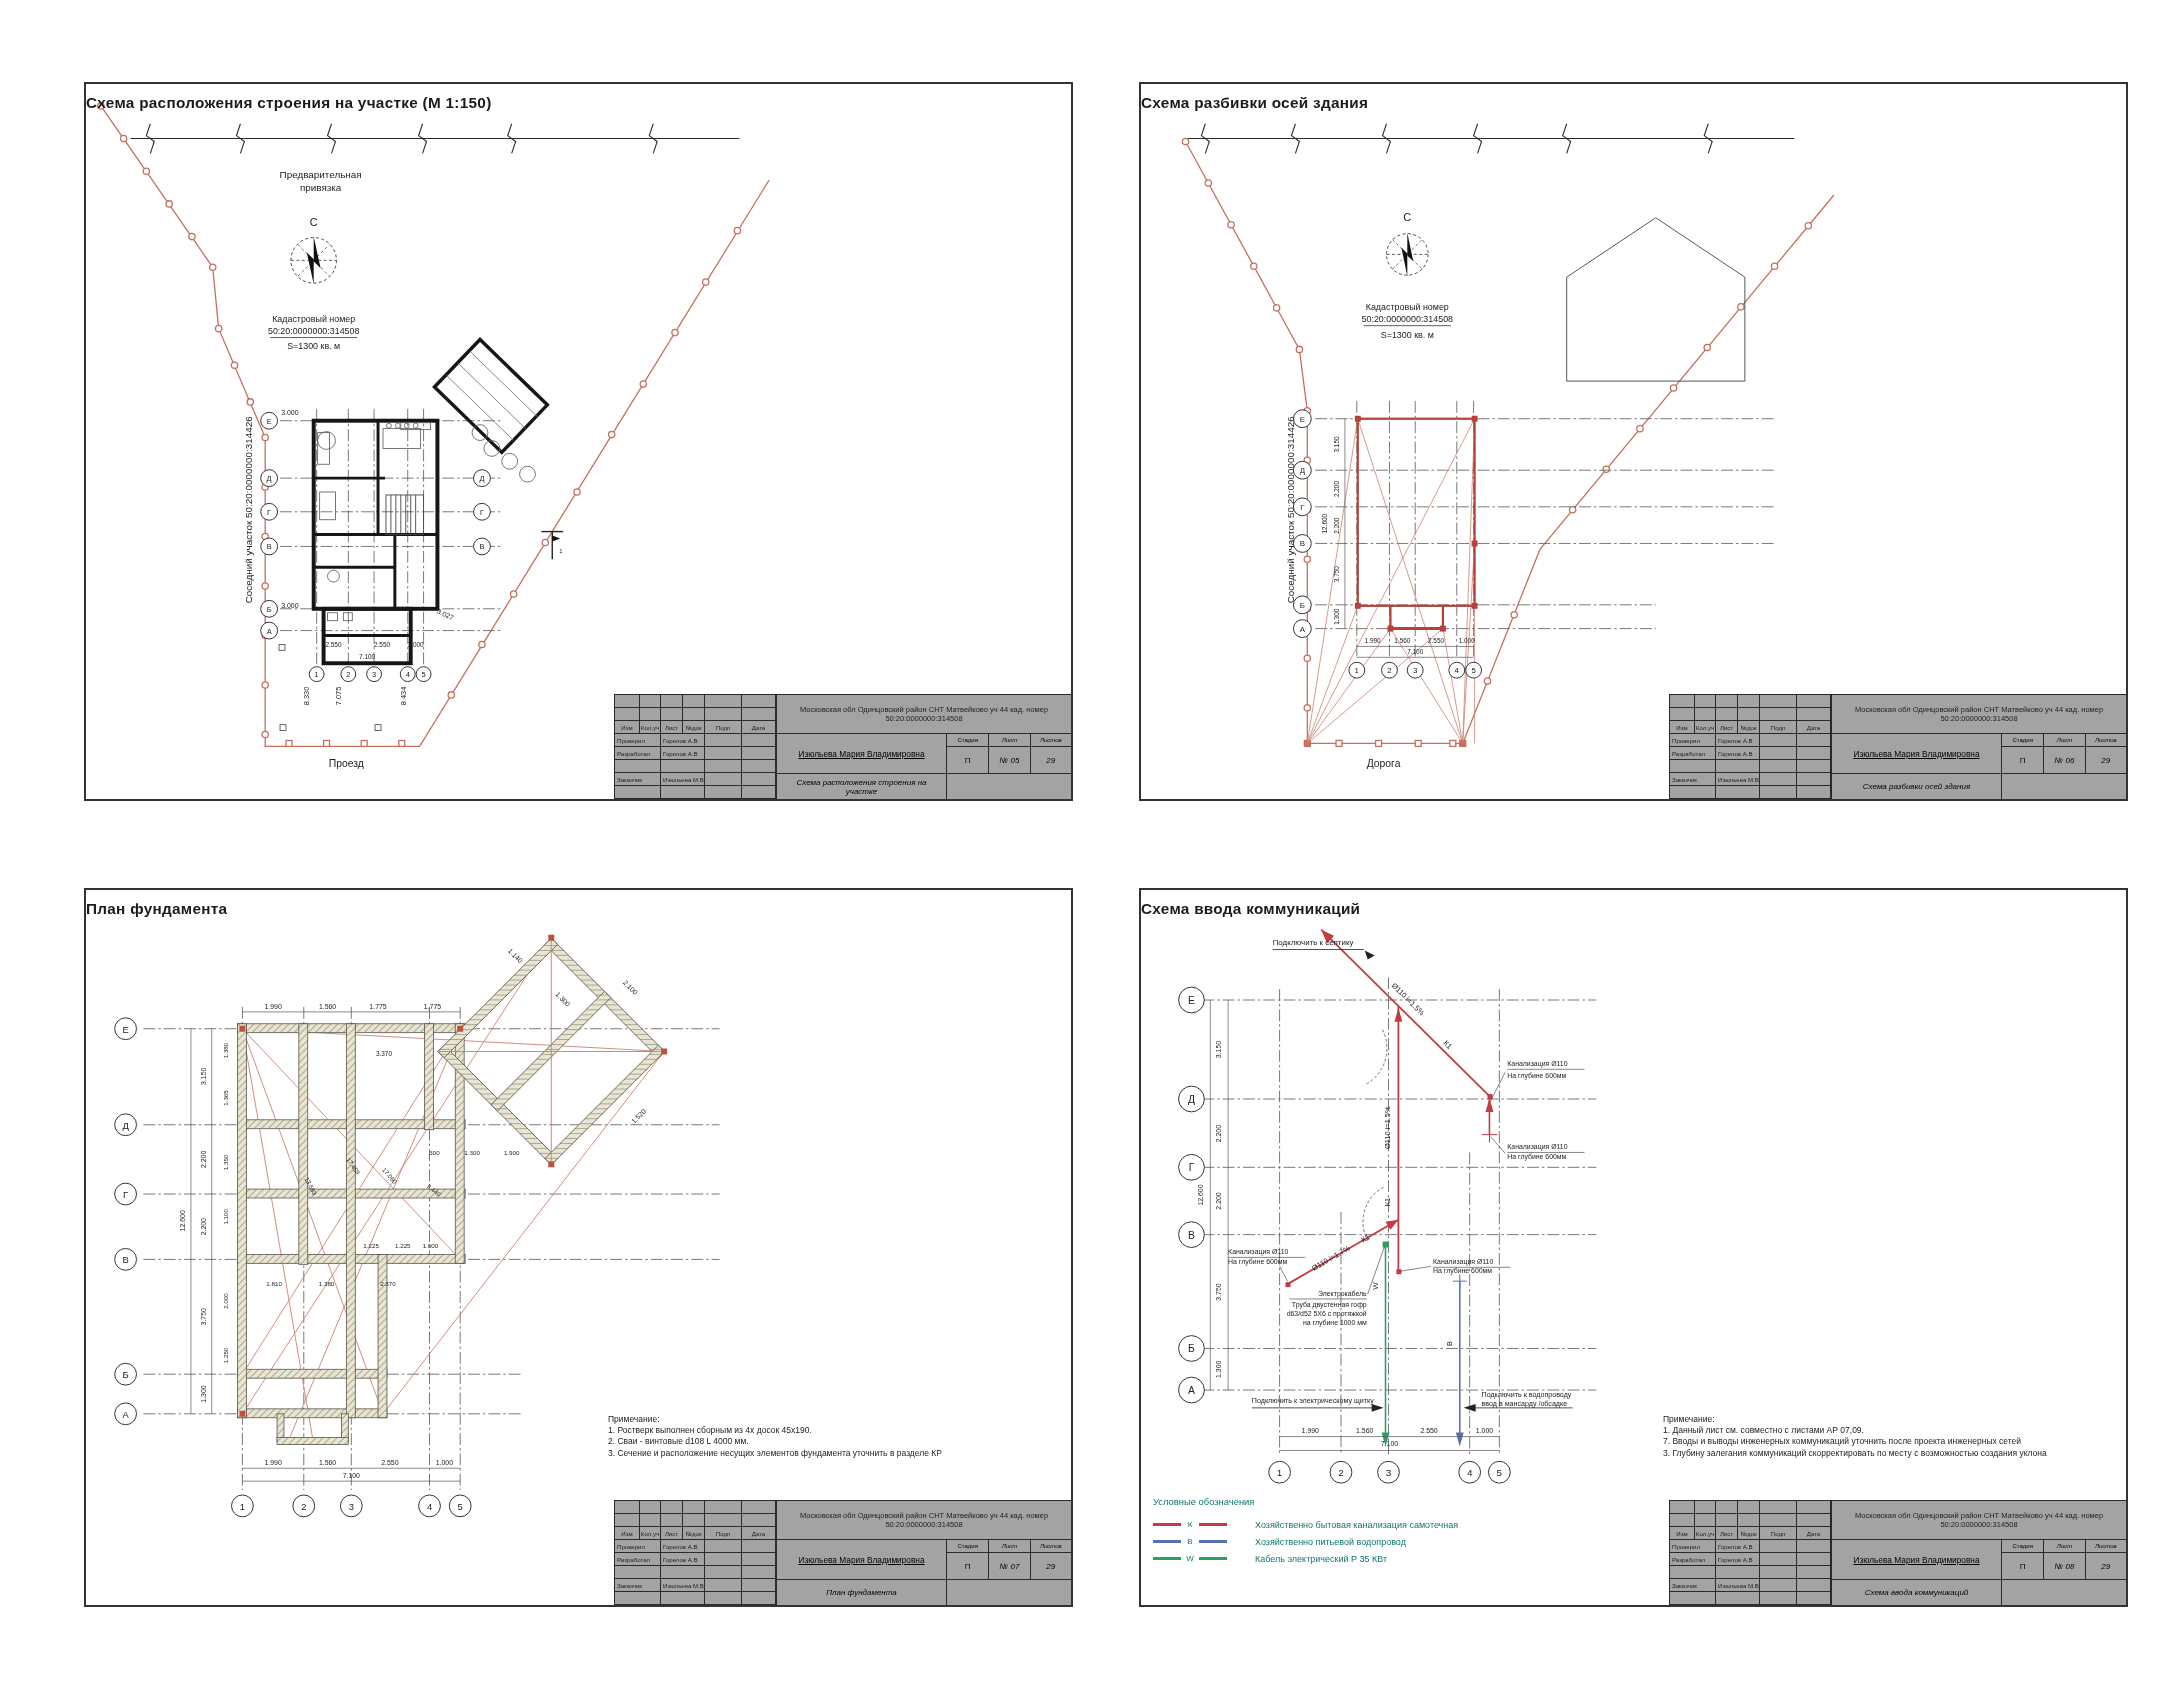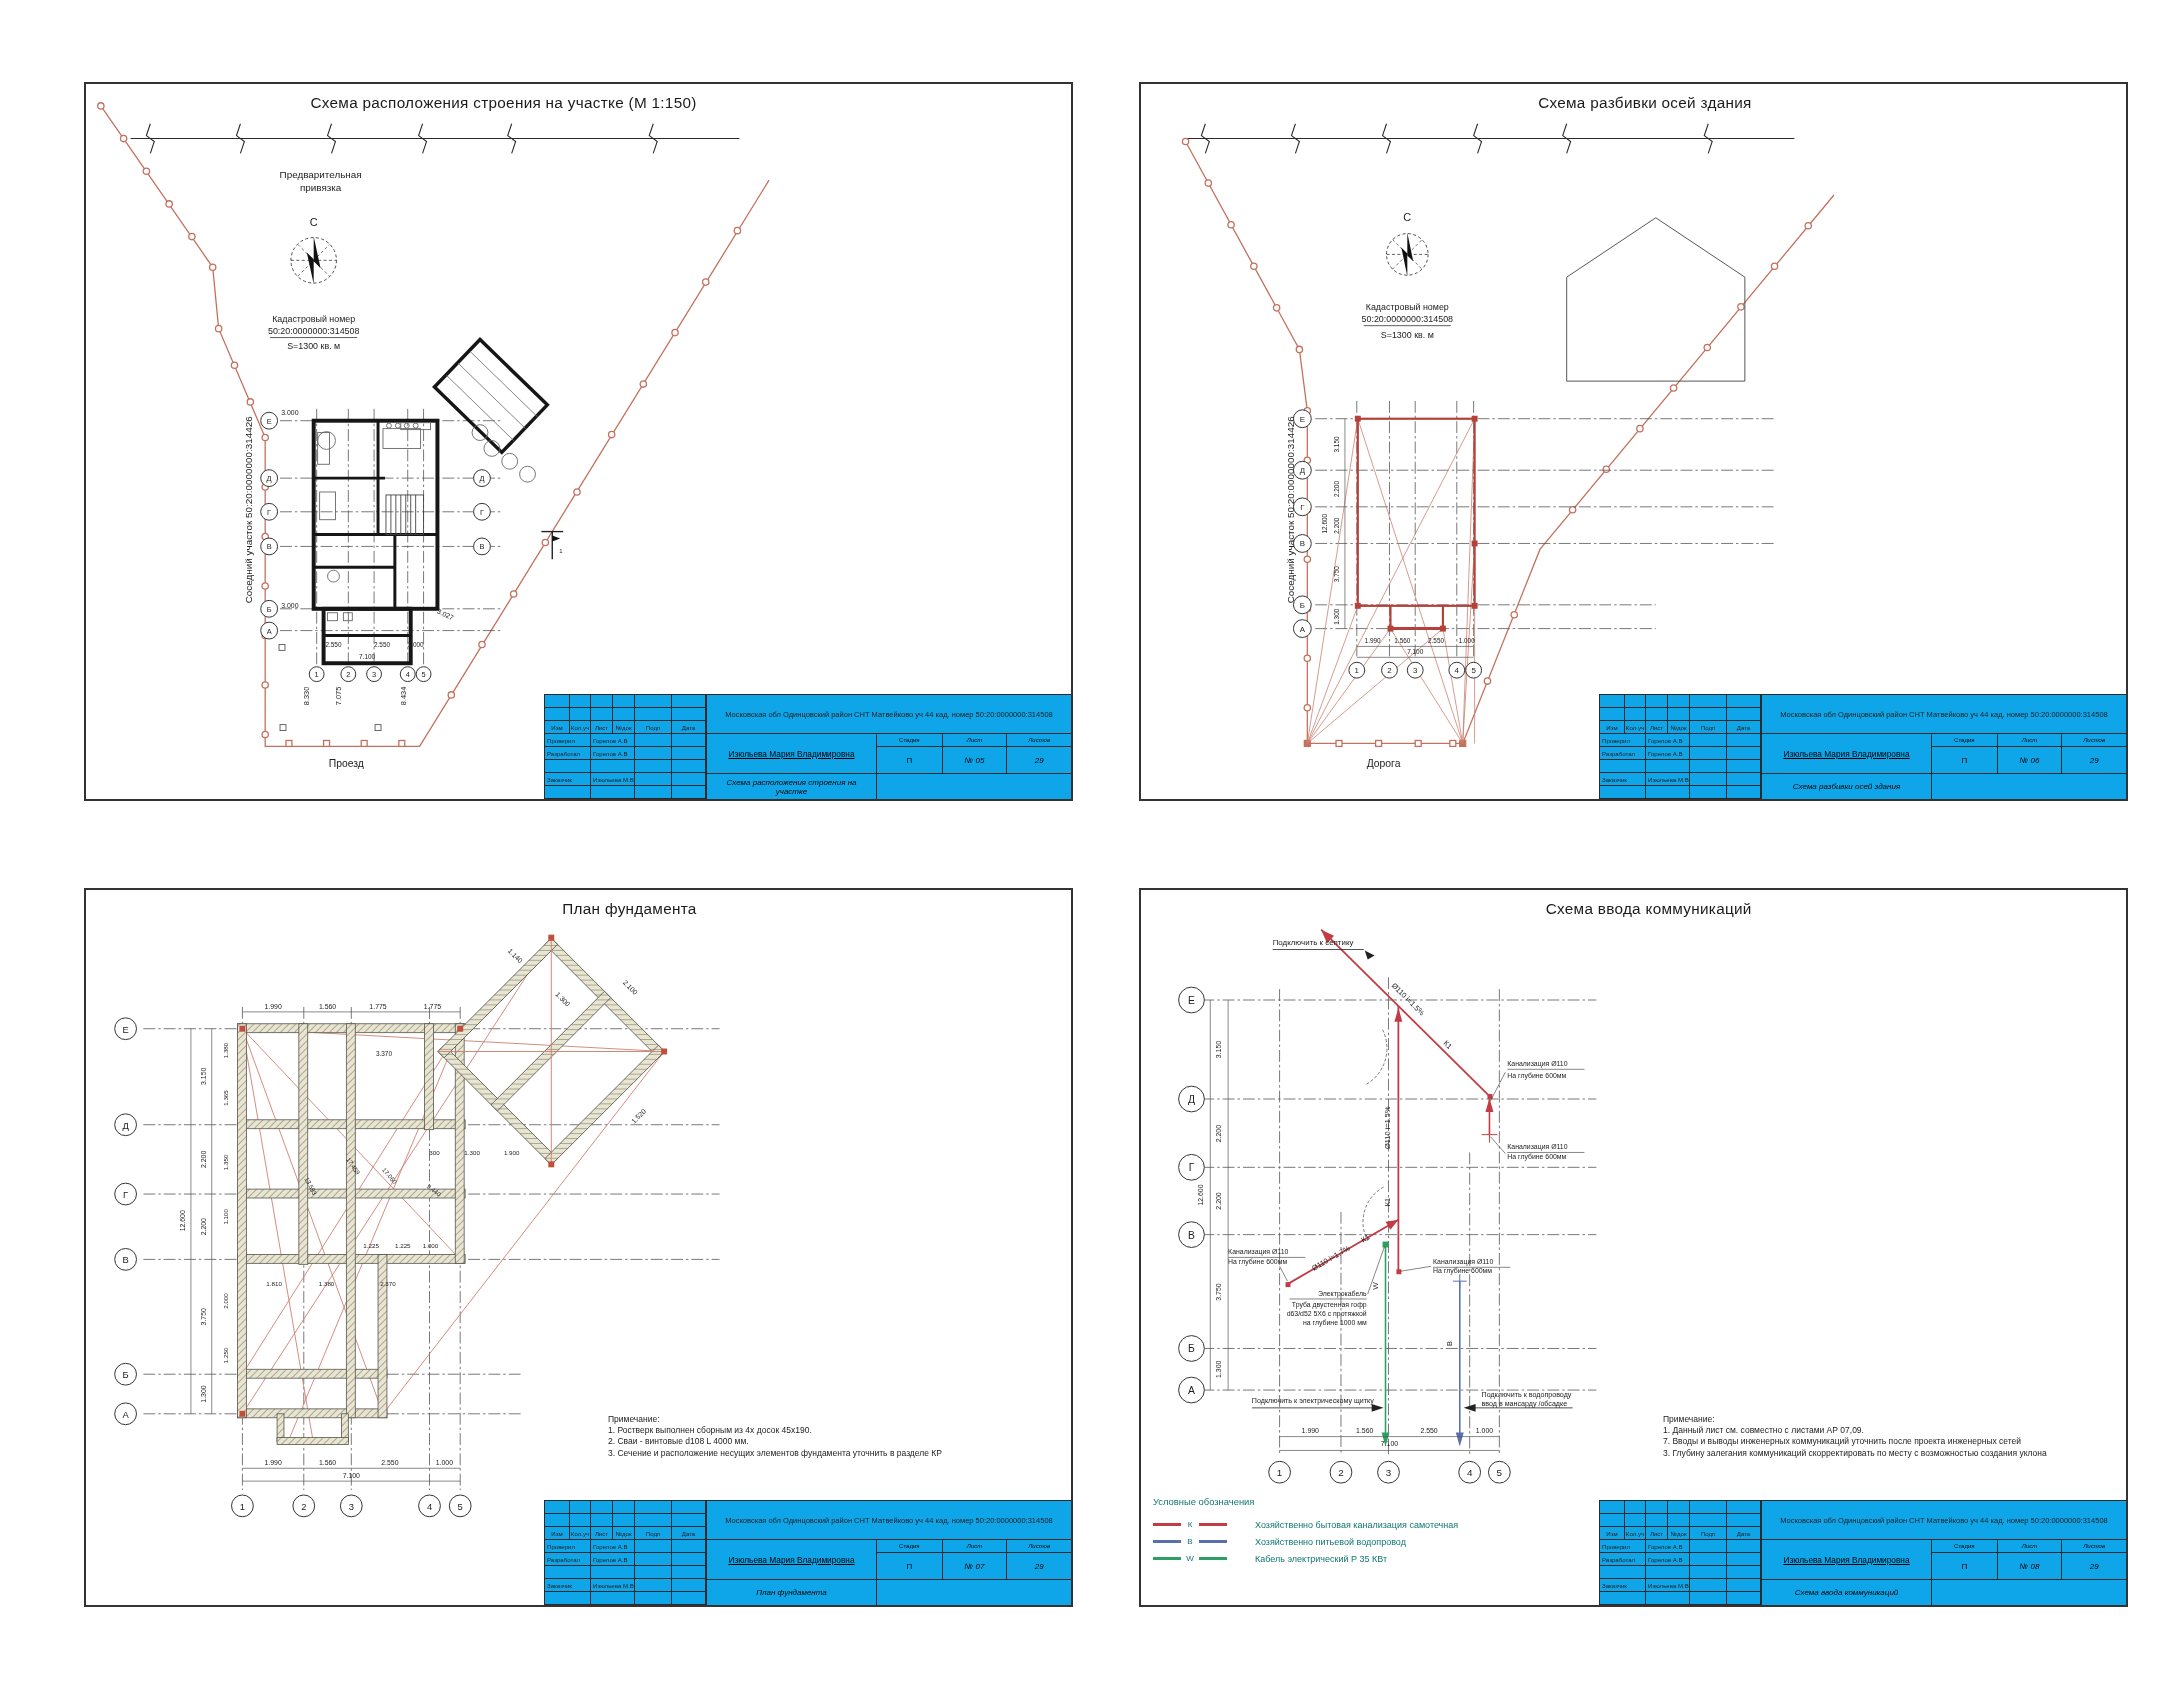--- a/index.html
+++ b/index.html
@@ -1,26 +1,26 @@
 <!DOCTYPE html>
 <html><head>
 <meta charset="utf-8">
 <style>
   html,body{margin:0;padding:0;background:#ffffff;}
   .canvas{position:relative;width:2178px;height:1683px;background:#ffffff;font-family:"Liberation Sans",sans-serif;overflow:hidden;}
   .sheet{position:absolute;width:985px;height:715px;border:2px solid #333;background:#fff;}
-  .sh-title{position:absolute;top:10px;left:0;width:62%;text-align:right;font-size:15.3px;color:#1b1b1b;letter-spacing:0.3px;}
+  .sh-title{position:absolute;top:10px;left:0;width:62%;text-align:left;font-size:15.3px;color:#1b1b1b;letter-spacing:0.3px;font-weight:bold;}
   svg.draw{position:absolute;left:0;top:0;width:985px;height:715px;}
   svg text{font-family:"Liberation Sans",sans-serif;fill:#222;}
   .axl{stroke:#555;stroke-width:0.8;stroke-dasharray:12 3 2.5 3;fill:none;}
   .dimln{stroke:#555;stroke-width:0.7;fill:none;}
   .bub{fill:#fff;stroke:#333;stroke-width:1;}
   .wall{fill:url(#h3);stroke:#55544a;stroke-width:0.8;}
   
-  .stamp{position:absolute;right:0;bottom:0;width:527px;height:105px;display:flex;border-left:1.8px solid #2a2a2a;border-top:1.8px solid #2a2a2a;background:#0ea5e9;box-sizing:border-box;}
+  .stamp{position:absolute;right:0;bottom:0;width:457px;height:105px;display:flex;border-left:1.8px solid #2a2a2a;border-top:1.8px solid #2a2a2a;background:#a3a3a3;box-sizing:border-box;}
   .stL{width:162px;border-right:1.6px solid #2a2a2a;display:grid;grid-template-columns:25px 21px 22px 22px 37px 1fr;grid-auto-rows:1fr;box-sizing:border-box;}
   .stL div{border-right:0.8px solid #2a2a2a;border-bottom:0.8px solid #2a2a2a;font-size:6.1px;display:flex;align-items:center;justify-content:center;color:#222;overflow:hidden;white-space:nowrap;}
   .stL .s2{grid-column:span 2;}
   .stL .lt{justify-content:flex-start;padding-left:2px;}
   .stR{flex:1;display:flex;flex-direction:column;box-sizing:border-box;}
   .stAddr{height:39px;border-bottom:1.2px solid #2a2a2a;display:flex;align-items:center;justify-content:center;text-align:center;font-size:7.5px;color:#222;padding:0 6px;box-sizing:border-box;}
   .stMid{height:40px;border-bottom:1.2px solid #2a2a2a;display:flex;box-sizing:border-box;}
   .stName{width:170px;border-right:1.2px solid #2a2a2a;display:flex;align-items:center;justify-content:center;font-size:8.3px;text-align:center;box-sizing:border-box;text-decoration:underline;}
   .stStage{flex:1;display:grid;grid-template-columns:1fr 1fr 1fr;grid-template-rows:13px 1fr;}
   .stStage div{display:flex;align-items:center;justify-content:center;box-sizing:border-box;}

